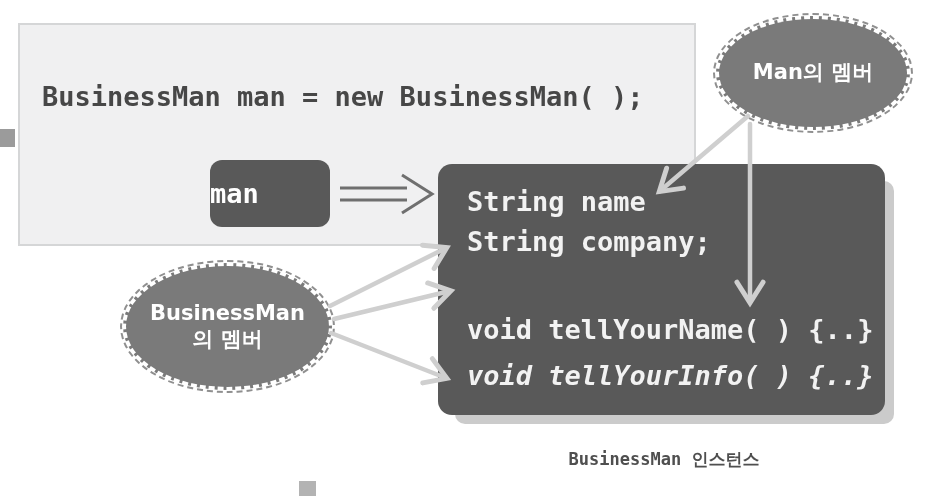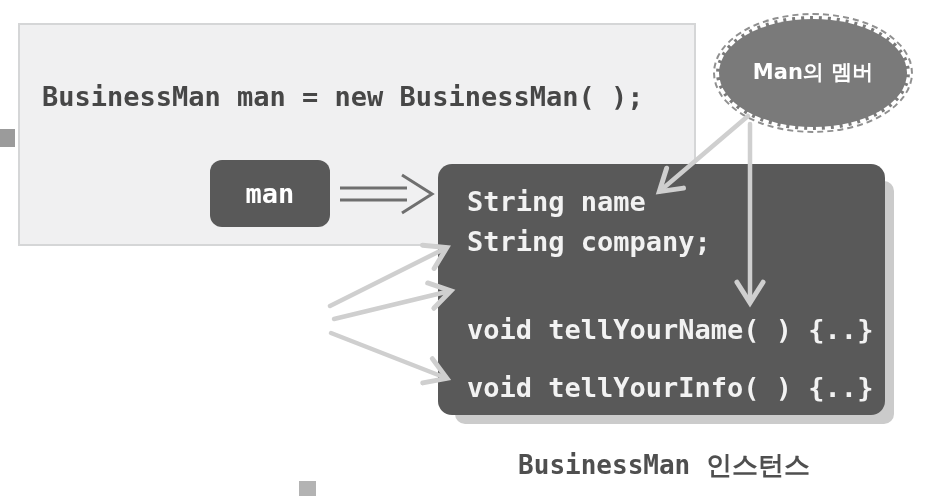--- a/index.html
+++ b/index.html
@@ -18,54 +18,54 @@
   }
   .code-text {
     position:absolute; left:22px; top:56px;
     font-family:"DejaVu Sans Mono","Liberation Mono",monospace;
     font-weight:bold; font-size:27px; color:var(--code-text); white-space:pre;
   }
 
   .man-box {
     position:absolute; left:210px; top:160px; width:120px; height:67px;
     background:var(--dark-box); border-radius:12px; z-index:2;
-    display:flex; align-items:center; justify-content:center;
+    display:flex; align-items:center; justify-content:flex-start;
   }
   .man-box span {
     font-family:"DejaVu Sans Mono","Liberation Mono",monospace;
     font-weight:bold; font-size:27px; color:#ffffff;
   }
 
   .instance-box {
     position:absolute; left:438px; top:164px; width:447px; height:251px;
     background:var(--dark-box); border-radius:14px; z-index:2;
     box-shadow:13px 13px 0 -4px var(--shadow);
   }
   .instance-box .line {
     position:absolute; left:29px; white-space:pre;
     font-family:"DejaVu Sans Mono","Liberation Mono",monospace;
     font-weight:bold; font-size:27px; color:var(--instance-text);
   }
   .f0 { top:22px; } .f1 { top:62px; } .f2 { top:102px; }
-  .m0 { top:150px;text-align:center; } .m1 { top:208px; }
+  .m0 { top:150px;text-align:center; } .m1 { top:196px;font-style:italic; }
 
   .callout {
     position:absolute; z-index:3; background:var(--callout-fill);
     border:3px dashed #ffffff; border-radius:50%;
     outline:2px dashed var(--callout-outer-dash); outline-offset:1px;
     display:flex; flex-direction:column; align-items:center; justify-content:center;
     text-align:center; color:#ffffff; font-weight:bold; font-size:21px; line-height:1.2;
   }
   .callout-man { left:716px; top:16px; width:194px; height:114px; }
   .callout-bm  { left:123px; top:263px; width:209px; height:127px; }
 
   .caption {
     position:absolute; left:438px; top:448px; width:452px; text-align:center;
     font-family:"DejaVu Sans Mono","Liberation Mono",monospace;
-    font-weight:bold; font-size:26px; color:var(--caption-text); z-index:2;
+    font-weight:bold; font-size:17px; color:var(--caption-text); z-index:2;
   }
 
   .arrows { position:absolute; left:0; top:0; z-index:4; pointer-events:none; }
   .arrow-light { stroke:var(--light-arrow); stroke-width:4.5; fill:none; stroke-linecap:round; }
   .arrow-dark  { stroke:var(--dark-arrow);  stroke-width:3;   fill:none; stroke-linecap:butt; stroke-linejoin:miter; }
   .marker-chev { stroke:var(--light-arrow); stroke-width:1.1; fill:none; stroke-linecap:round; }
 
   .artifact-left   { position:absolute; left:0px;   top:129px; width:15px; height:18px; background:var(--artifact-left);   z-index:1; }
   .artifact-bottom { position:absolute; left:299px; top:481px; width:17px; height:15px; background:var(--artifact-bottom); z-index:1; }
 </style>
@@ -86,20 +86,24 @@
     <div class="line f0">String name</div>
     <div class="line f1">String company;</div>
     <div class="line m0">void tellYourName( ) {..}</div>
     <div class="line m1">void tellYourInfo( ) {..}</div>
   </div>
 
   <div class="callout callout-man">
     <span>Man의 멤버</span>
   </div>
 
+  <div class="callout callout-bm">
+    <span>BusinessMan</span>
+    <span>의 멤버</span>
+  </div>
 
   <div class="caption">BusinessMan 인스턴스</div>
 
   <div class="artifact-left"></div>
   <div class="artifact-bottom"></div>
 
   <svg class="arrows" width="926" height="496" viewBox="0 0 926 496">
     <defs>
       <marker id="chev" markerWidth="7" markerHeight="7" refX="5.2" refY="3.5" orient="auto" markerUnits="strokeWidth">
         <path class="marker-chev" d="M0.8,0.6 L5.4,3.5 L0.8,6.4"></path>

